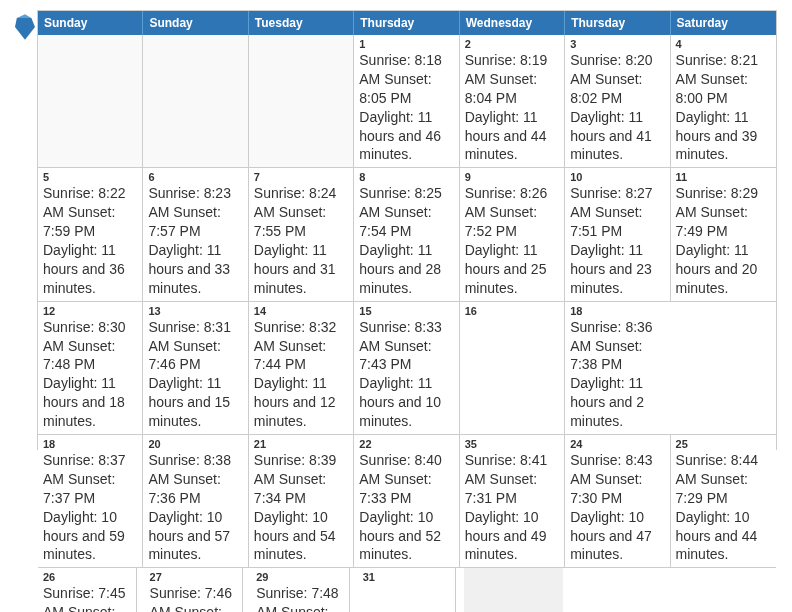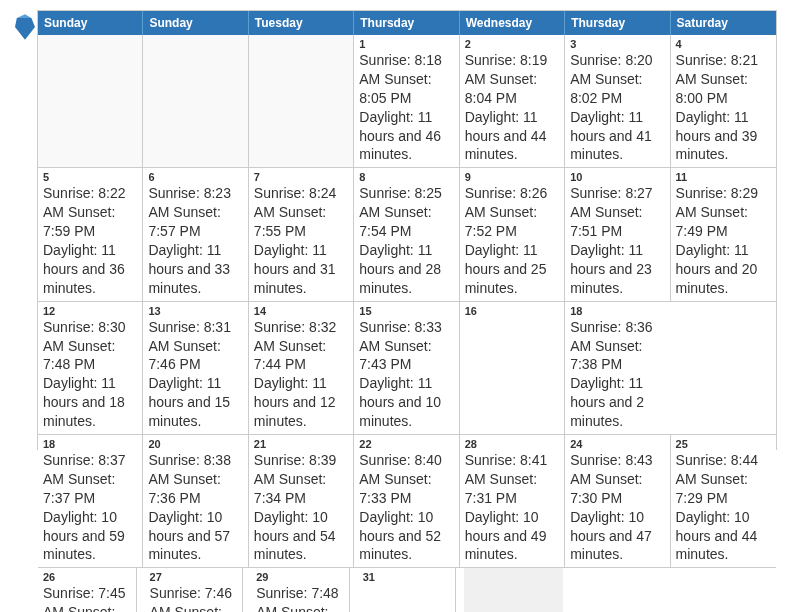--- a/index.html
+++ b/index.html
@@ -296,21 +296,21 @@
 and 54 minutes.</div>
           </div>
           <div class="cal-cell">
             <span class="day-num">22</span>
             <div class="cell-text">Sunrise: 8:40 AM
 Sunset: 7:33 PM
 Daylight: 10 hours
 and 52 minutes.</div>
           </div>
           <div class="cal-cell">
-            <span class="day-num">28</span>
+            <span class="day-num">35</span>
             <div class="cell-text">Sunrise: 8:41 AM
 Sunset: 7:31 PM
 Daylight: 10 hours
 and 49 minutes.</div>
           </div>
           <div class="cal-cell">
             <span class="day-num">24</span>
             <div class="cell-text">Sunrise: 8:43 AM
 Sunset: 7:30 PM
 Daylight: 10 hours

